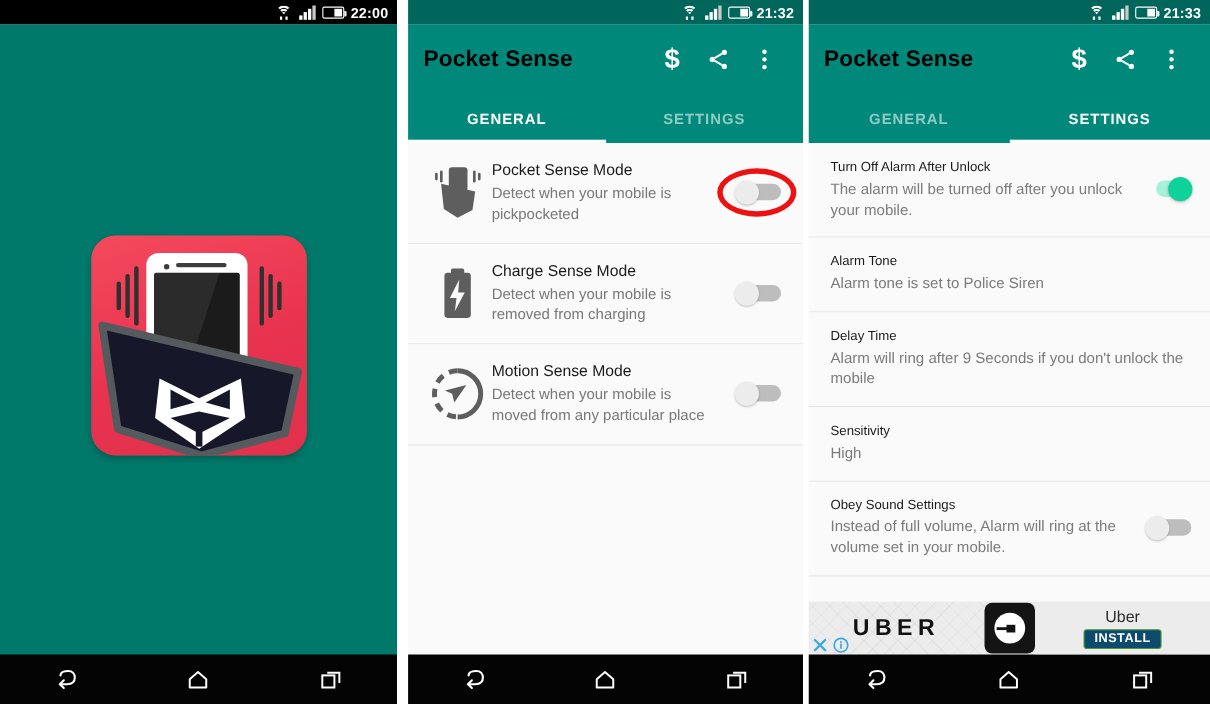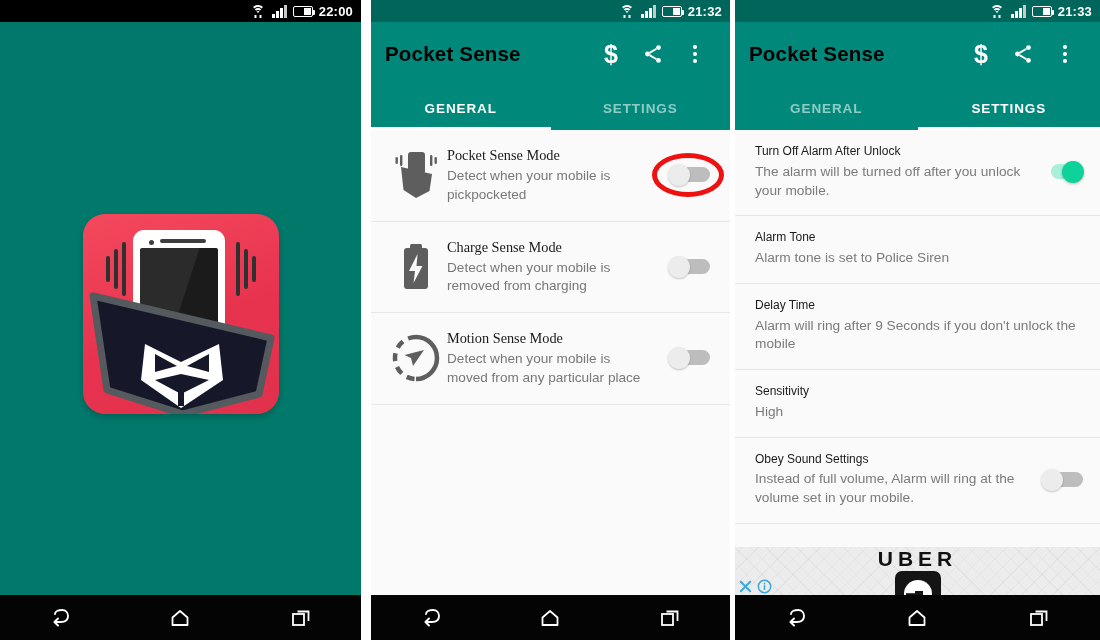--- a/index.html
+++ b/index.html
@@ -101,21 +101,21 @@
   .tab.active { color: #ffffff; }
   .tab.active::after { content:""; position:absolute; left:0; right:0; bottom:0;
     height: 3px; background:#ffffff; }
 
   
   .list { background: #fafafa; }
   .row { display:flex; align-items:flex-start; padding: 16px 12px 16px 14px;
     border-bottom: 1px solid #e6e6e6; background:#fafafa; position: relative; }
   .row-ico { width: 62px; flex: none; display:flex; justify-content:center; padding-top: 4px; }
   .row-text { flex: 1; padding-right: 8px; }
-  .row-title { font-size: 14.3px; color: #1a1a1a; line-height: 1.35; margin-bottom: 2px; font-family: Liberation Serif, serif; }
+  .row-title { font-size: 14.3px; color: #1a1a1a; line-height: 1.35; margin-bottom: 2px; }
   .row-sub { font-size: 13.6px; color: #787878; line-height: 1.37; }
   .row-ctl { width: 60px; flex:none; display:flex; align-items:center; justify-content:center;
     align-self: center; position: relative; }
 
   .switch { width: 46px; height: 22px; position: relative; }
   .track { position:absolute; right: 1px; top: 3px; width: 30px; height: 15px;
     border-radius: 8px; background: #bdbdbd; }
   .thumb { position:absolute; left: 3px; top: 0; width: 22px; height: 22px; border-radius: 50%;
     background: #ececec; box-shadow: 0 1px 2px rgba(0,0,0,.22); }
   .switch.on .track { background: #a7f0d9; right: 3px; }
@@ -132,21 +132,21 @@
     display:flex; align-items:flex-start; background:#fafafa; }
   .srow-text { flex: 1; padding-right: 6px; }
   .srow-title { font-size: 12px; color:#1a1a1a; line-height:1.3; margin-bottom: 3px; }
   .srow-sub { font-size: 13.7px; color:#7b7b7b; line-height:1.38; }
   .srow-ctl { width: 54px; flex:none; display:flex; align-items:center; justify-content:flex-end;
     align-self:center; }
 
   
   .ad {
     position:absolute; left:0; right:0; bottom: 45px; height: 48px;
-    background: #ececec; display:flex; align-items:center; overflow:hidden;flex-direction:column;
+    background: #ececec; display:flex; align-items:center; overflow:hidden;
   }
   .ad::before {
     content:""; position:absolute; inset:0;
     background:
       repeating-linear-gradient(45deg, rgba(0,0,0,.035) 0 1px, transparent 1px 11px),
       repeating-linear-gradient(-45deg, rgba(0,0,0,.035) 0 1px, transparent 1px 11px);
   }
   .ad-left { width: 160px; display:flex; align-items:center; justify-content:center;
     position:relative; z-index:1; }
   .ad-wordmark { font-size: 21px; font-weight: bold; letter-spacing: 5px; color: #111111; }

